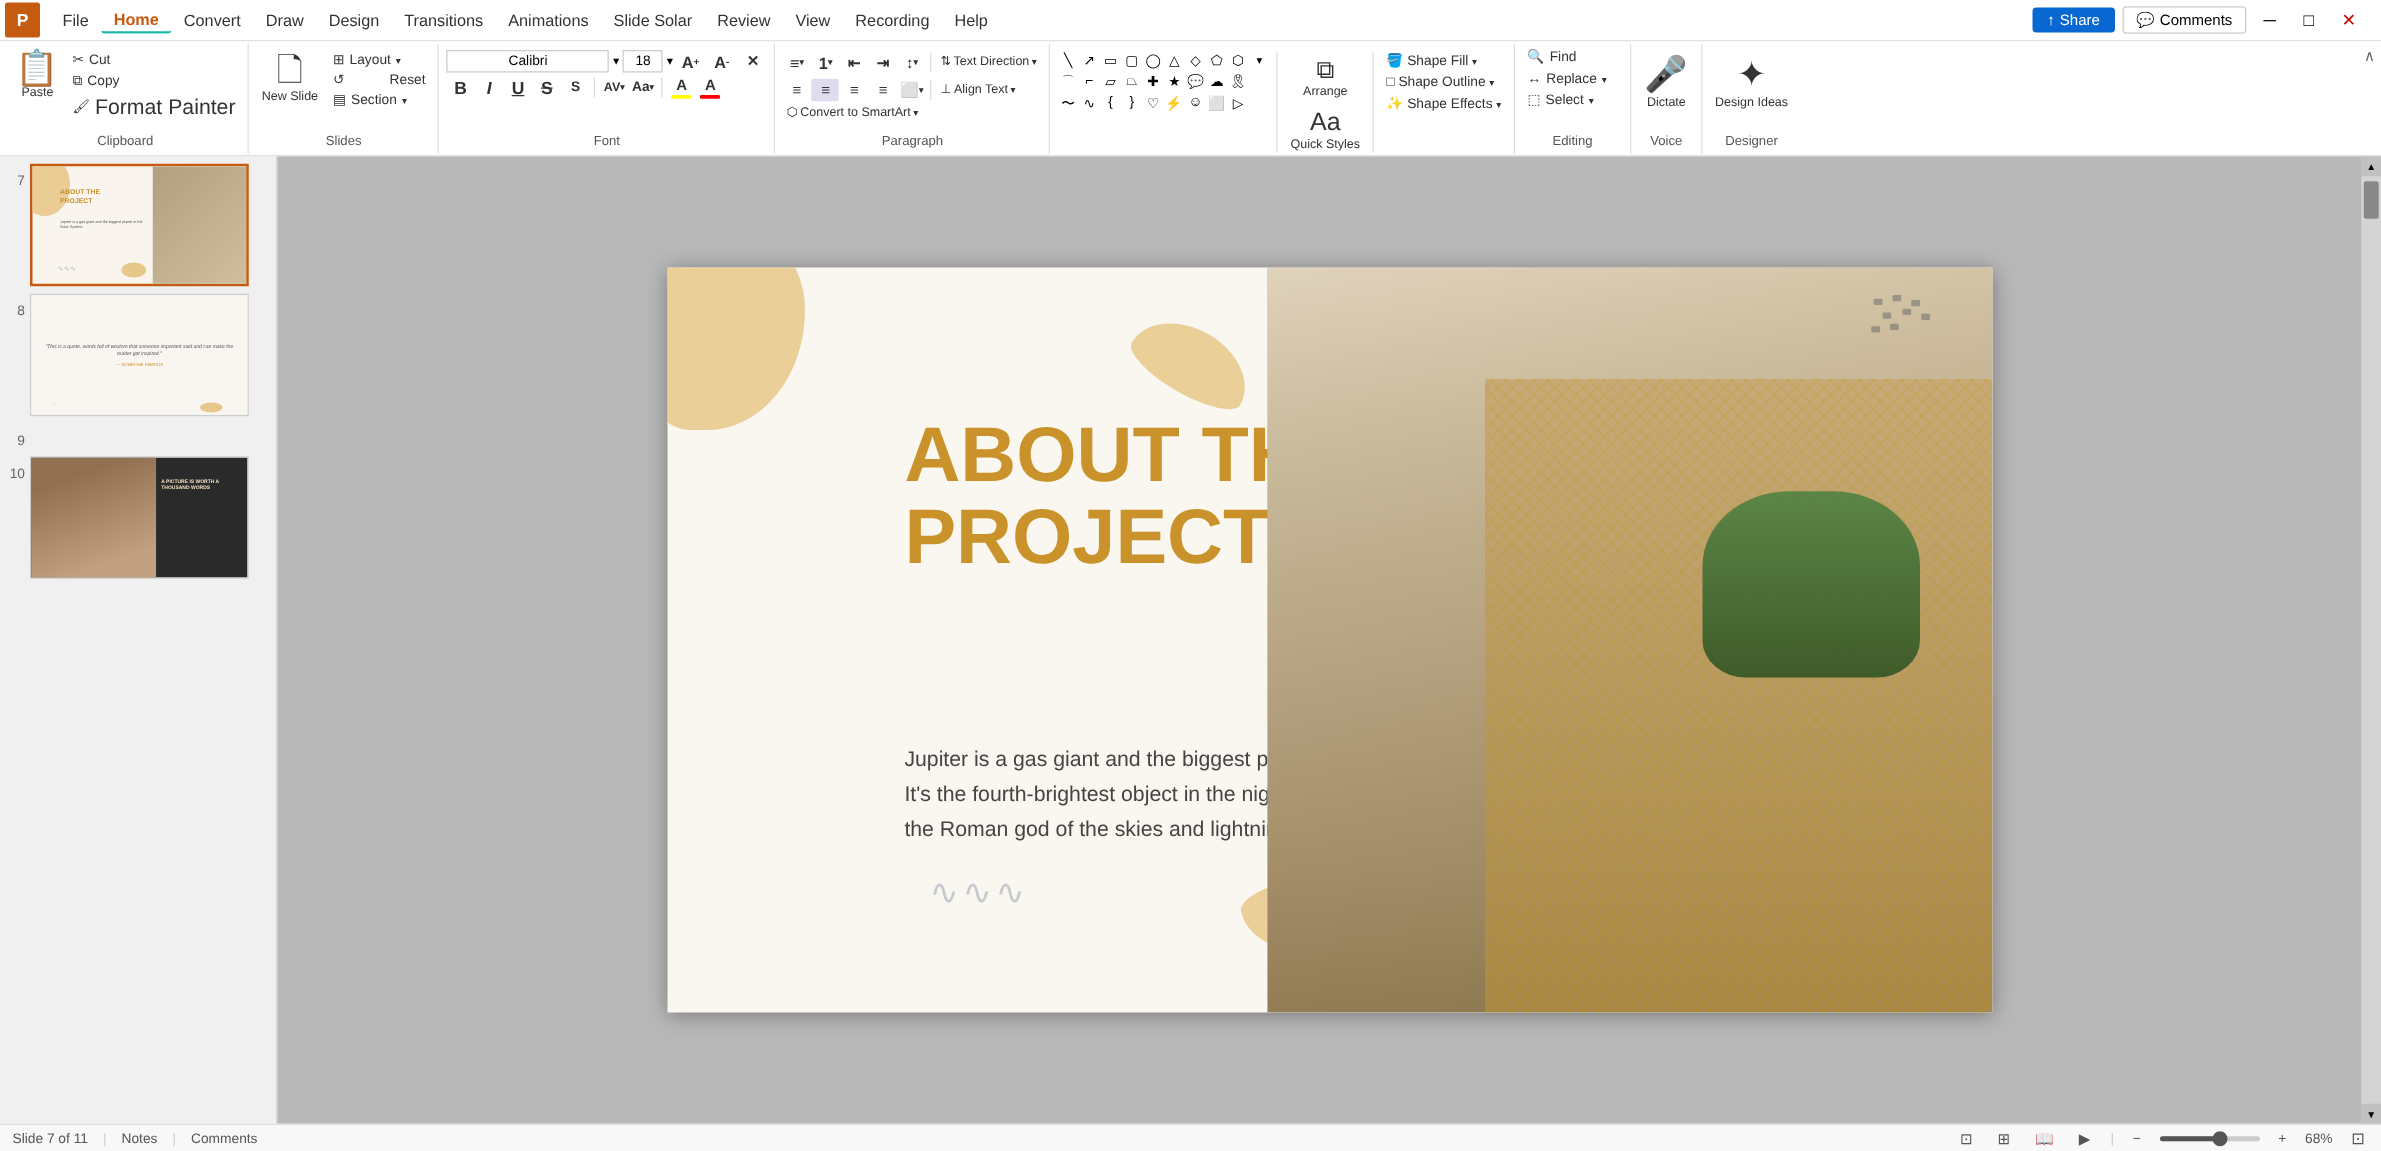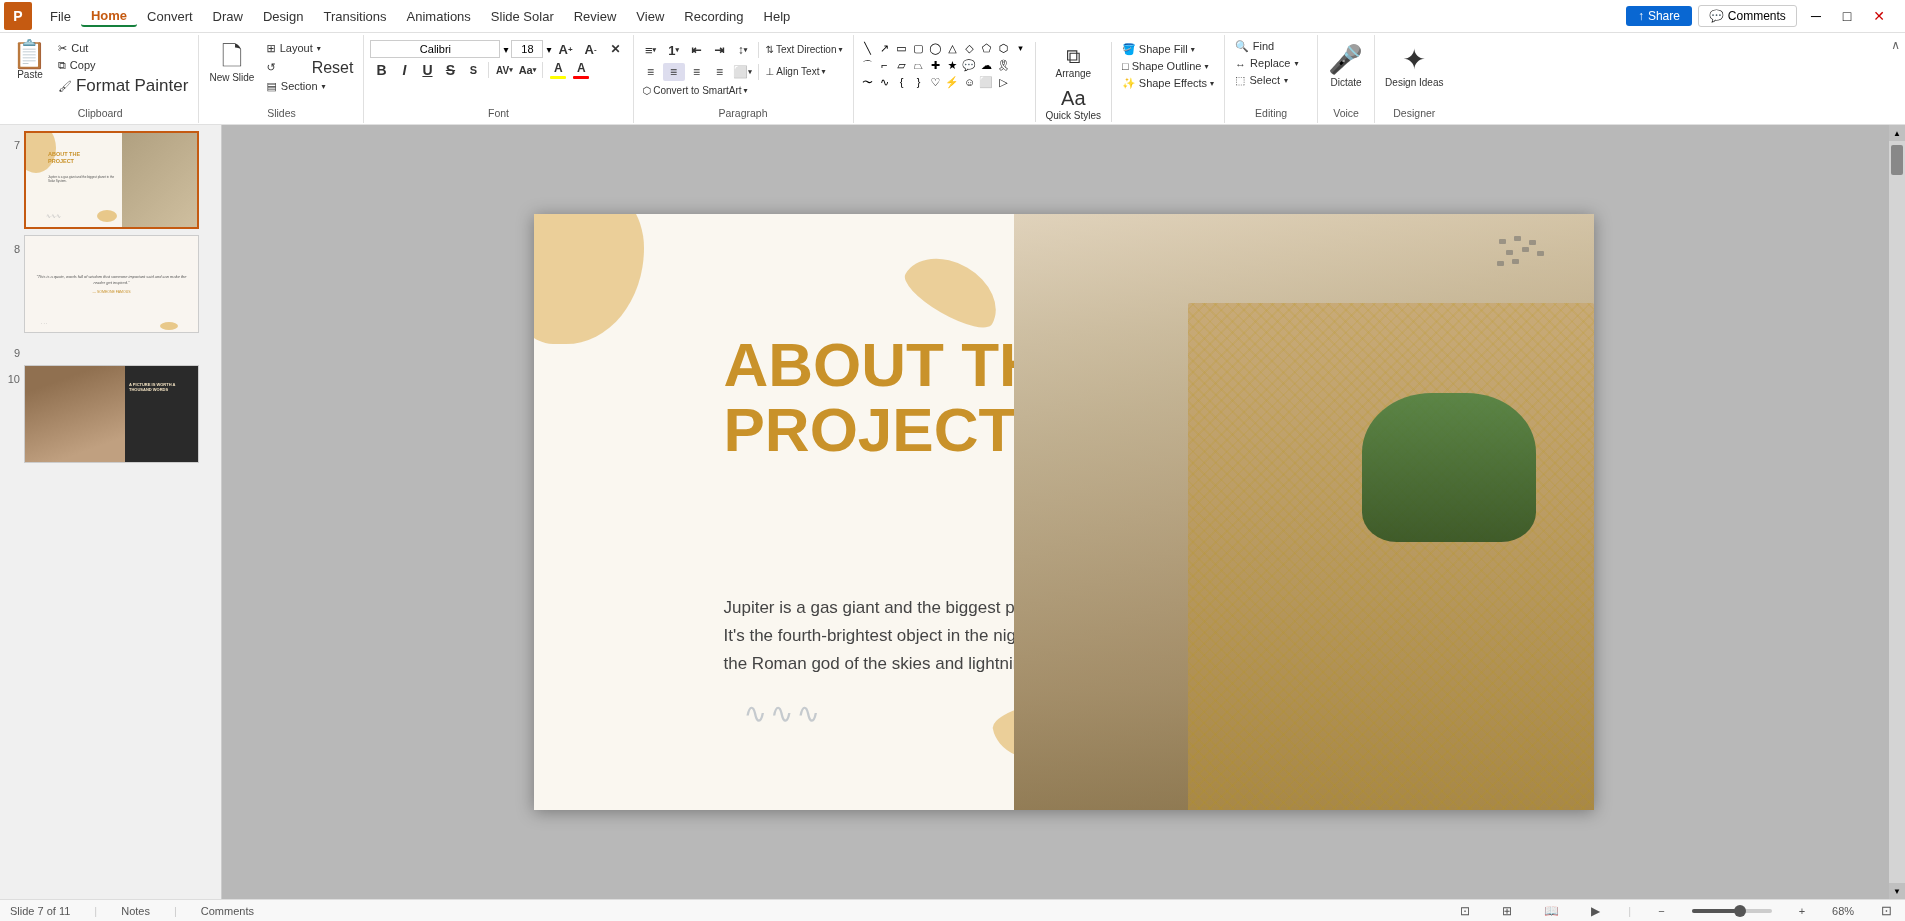--- a/index.html
+++ b/index.html
@@ -4,21 +4,21 @@
   <style>
     * { box-sizing: border-box; margin: 0; padding: 0; }
     body { font-family: 'Segoe UI', Arial, sans-serif; background: #f0f0f0; overflow: hidden; width: 1905px; height: 921px; }
     .menu-item {
       padding: 2px 10px;
       font-size: 13px;
       color: #333;
       cursor: pointer;
       border-radius: 3px;
     }
-    .menu-item.active { color: #c55a11; font-weight: 600; border-bottom: 2px solid #15803d; }
+    .menu-item.active { color: #c55a11; font-weight: 600; border-bottom: 2px solid #14b8a6; }
     .ribbon-btn {
       display: flex;
       flex-direction: column;
       align-items: center;
       justify-content: center;
       padding: 2px 4px;
       cursor: pointer;
       border-radius: 3px;
       min-width: 36px;
       font-size: 10px;
@@ -230,21 +230,21 @@
             <div style="font-size:10px; white-space:nowrap;">New Slide</div>
           </div>
           <div style="display:flex; flex-direction:column; gap:1px; padding-top:4px;">
             <div class="ribbon-btn ribbon-btn-sm">
               <span>⊞</span>
               <span style="font-size:11px;">Layout</span>
               <span class="dropdown-arrow">▾</span>
             </div>
             <div class="ribbon-btn ribbon-btn-sm">
               <span>↺</span>
-              <span style="font-size:16px;padding-left:32px;">Reset</span>
+              <span style="font-size:11px;padding-left:32px;">Reset</span>
             </div>
             <div class="ribbon-btn ribbon-btn-sm">
               <span>▤</span>
               <span style="font-size:11px;">Section</span>
               <span class="dropdown-arrow">▾</span>
             </div>
           </div>
         </div>
         <div class="rsec-label">Slides</div>
       </div>
@@ -587,21 +587,21 @@
       <div style="position:absolute; right:0; top:0; bottom:0; width:16px; background:#d4d4d4; display:flex; flex-direction:column; align-items:center;">
         <div style="width:16px; height:16px; background:#c0c0c0; display:flex; align-items:center; justify-content:center; font-size:8px; cursor:pointer;">▲</div>
         <div style="width:12px; height:30px; background:#888; border-radius:2px; margin-top:4px; cursor:pointer;"></div>
         <div style="flex:1;"></div>
         <div style="width:16px; height:16px; background:#c0c0c0; display:flex; align-items:center; justify-content:center; font-size:8px; cursor:pointer;">▼</div>
       </div>
     </div>
 
   </div>
 
-  <div style="height:22px; background:#f8f8f8; border-top:1px solid #ddd; display:flex; align-items:center; padding:0 10px; font-size:11px; color:#555; gap:24px;">
+  <div style="height:22px; background:#f8f8f8; border-top:1px solid #ddd; display:flex; align-items:center; padding:0 10px; font-size:11px; color:#555; gap:12px;">
     <span>Slide 7 of 11</span>
     <span style="color:#ccc;">|</span>
     <span style="cursor:pointer;">Notes</span>
     <span style="color:#ccc;">|</span>
     <span style="cursor:pointer;">Comments</span>
     <div style="flex:1;"></div>
 
     <div style="cursor:pointer; padding:2px 4px; font-size:12px;">⊡</div>
     <div style="cursor:pointer; padding:2px 4px; font-size:12px;">⊞</div>
     <div style="cursor:pointer; padding:2px 4px; font-size:12px;">📖</div>

